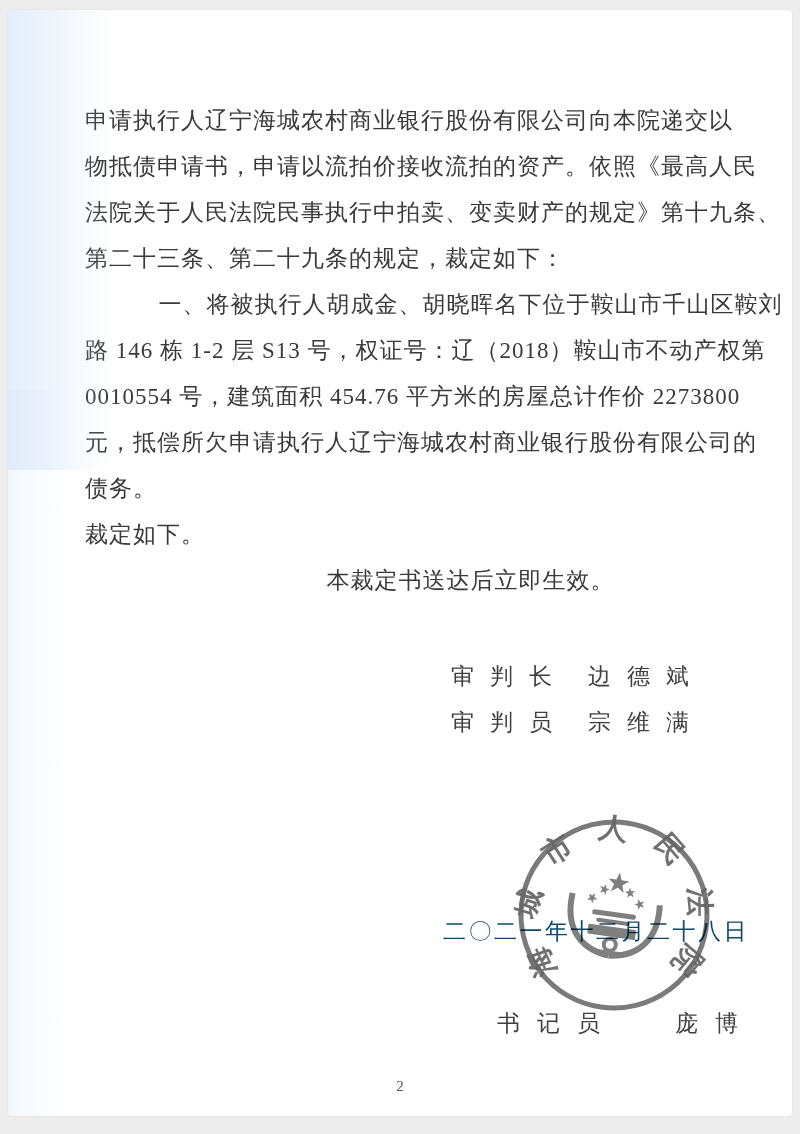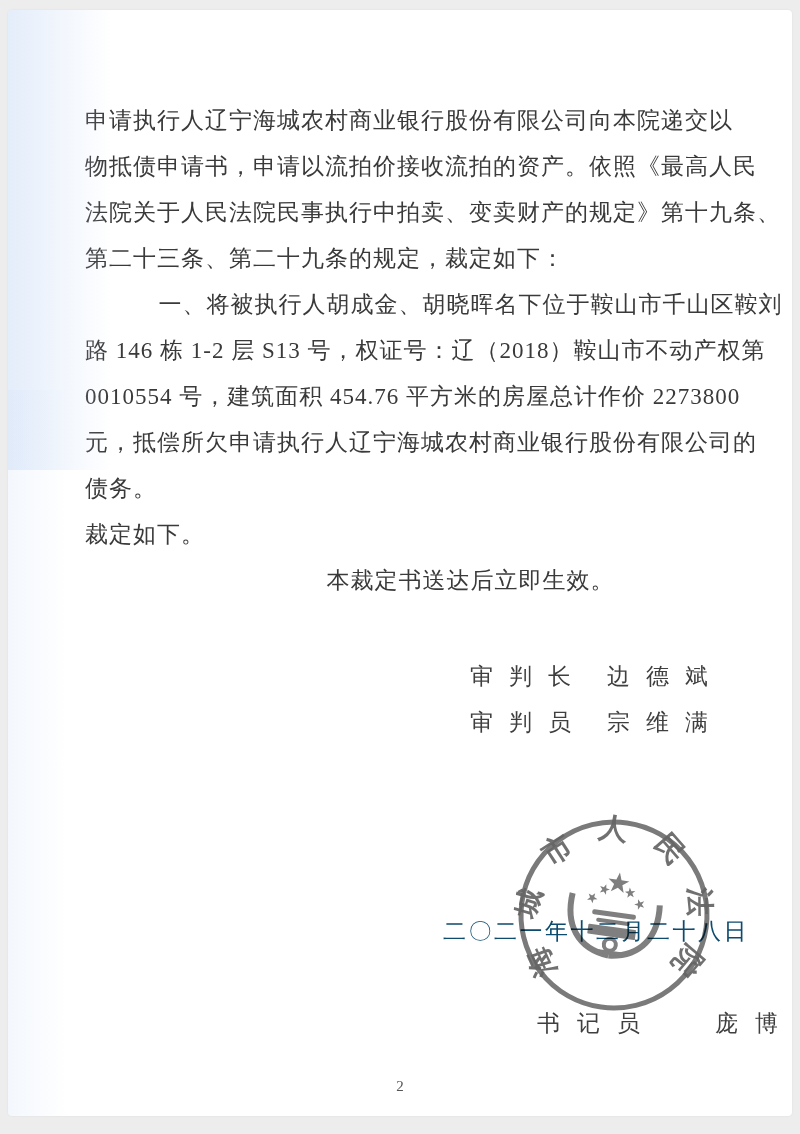--- a/index.html
+++ b/index.html
@@ -34,33 +34,33 @@
     font-size:23px;
     letter-spacing:1px;
   }
   .line{
     height:46px;line-height:46px;white-space:nowrap;
   }
   .line.indent{padding-left:64px;text-align:center;}
   .signatures{
     margin-top:50px;
     display:flex;flex-direction:column;align-items:flex-end;
-    padding-right:68px;
+    padding-right:87px;
     color:#3f3f3f;font-size:23px;
   }
   .sig-row{height:46px;line-height:46px;white-space:nowrap;}
   .sig-role{letter-spacing:16px;}
   .sig-name{letter-spacing:16px;margin-left:20px;}
   .date-line{
     position:absolute;left:435px;top:906px;
     font-size:23px;letter-spacing:2.5px;color:#0c4a6e;white-space:nowrap;
   }
   .clerk-line{
     position:absolute;left:489px;top:998px;
-    font-size:23px;color:#3f3f3f;white-space:nowrap;margin-left:40px;
+    font-size:23px;color:#3f3f3f;white-space:nowrap;
   }
   .clerk-label{letter-spacing:17px;}
   .clerk-name{letter-spacing:17px;margin-left:58px;}
   .page-number{
     position:absolute;left:0;right:0;top:1068px;
     text-align:center;color:#555;font-size:15px;
   }
   .seal{
     position:absolute;left:506px;top:805px;width:200px;height:200px;
     transform:rotate(8deg);

